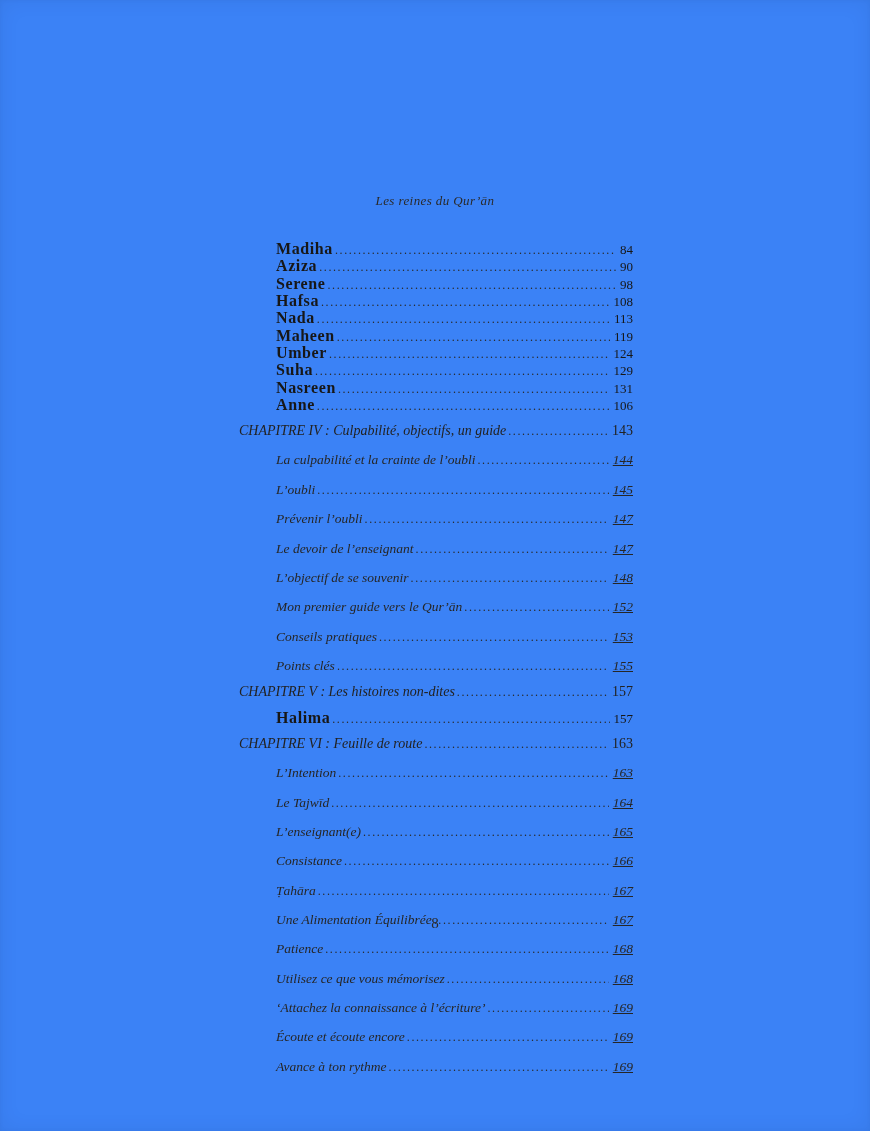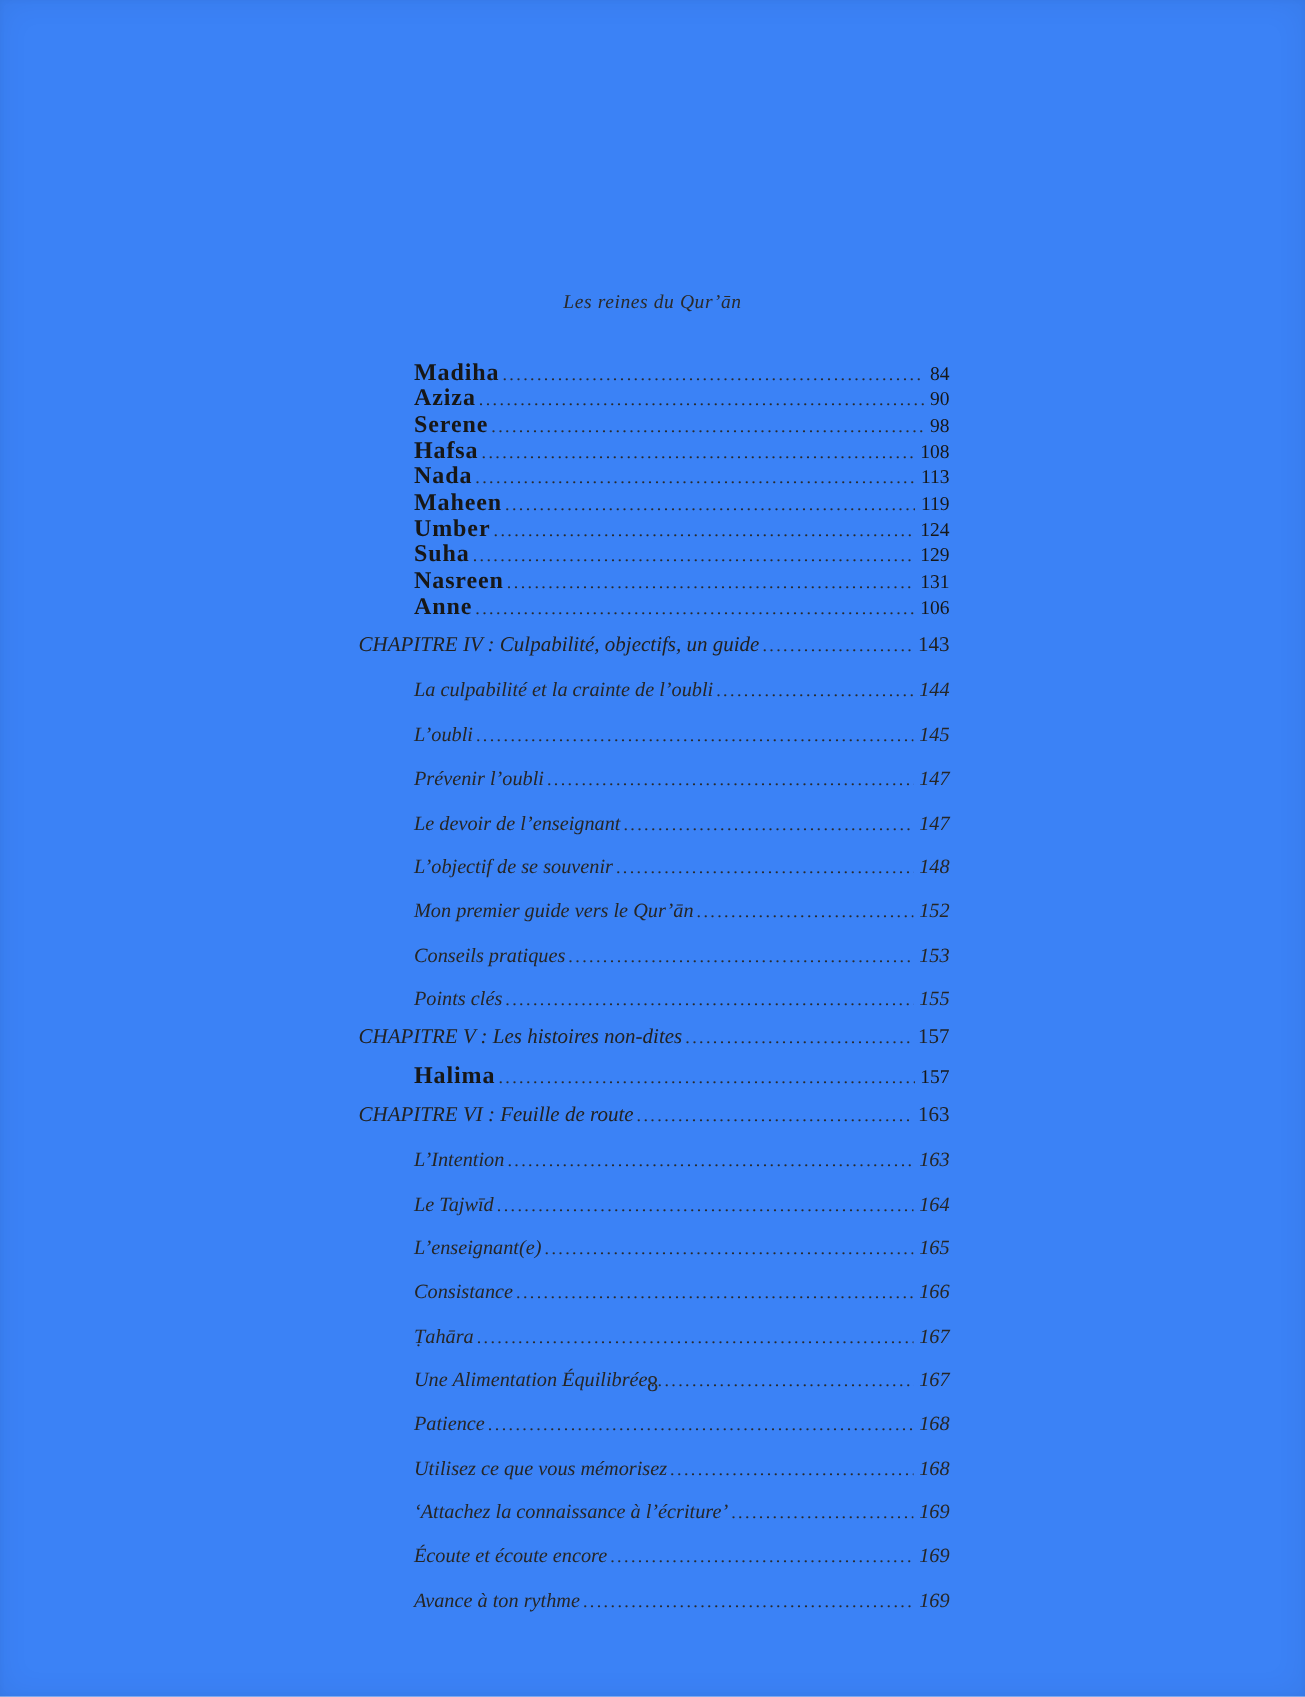--- a/index.html
+++ b/index.html
@@ -84,21 +84,21 @@
     font-size: 13px;
     letter-spacing: 0;
   }
   .row.sub {
     font-style: italic;
     font-size: 13.5px;
     padding-left: 37px;
     color: #262626;
     margin-top: 12px;
   }
-  .row.sub .pagenum { font-size: 13.5px; }
+  .row.sub .pagenum { font-size: 13.5px; text-decoration: underline; }
 
   .folio {
     position: absolute;
     top: 915px;
     left: 0;
     width: 870px;
     text-align: center;
     font-size: 15px;
     color: #2a2a2a;
   }

